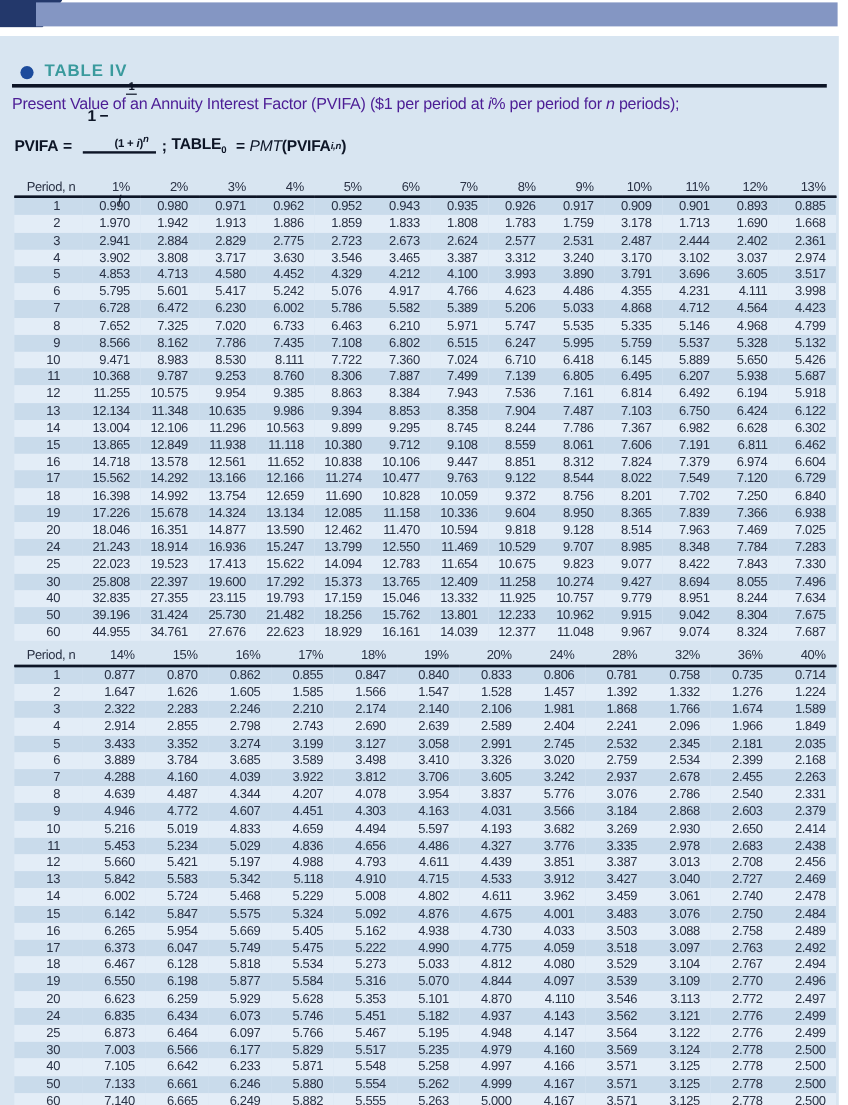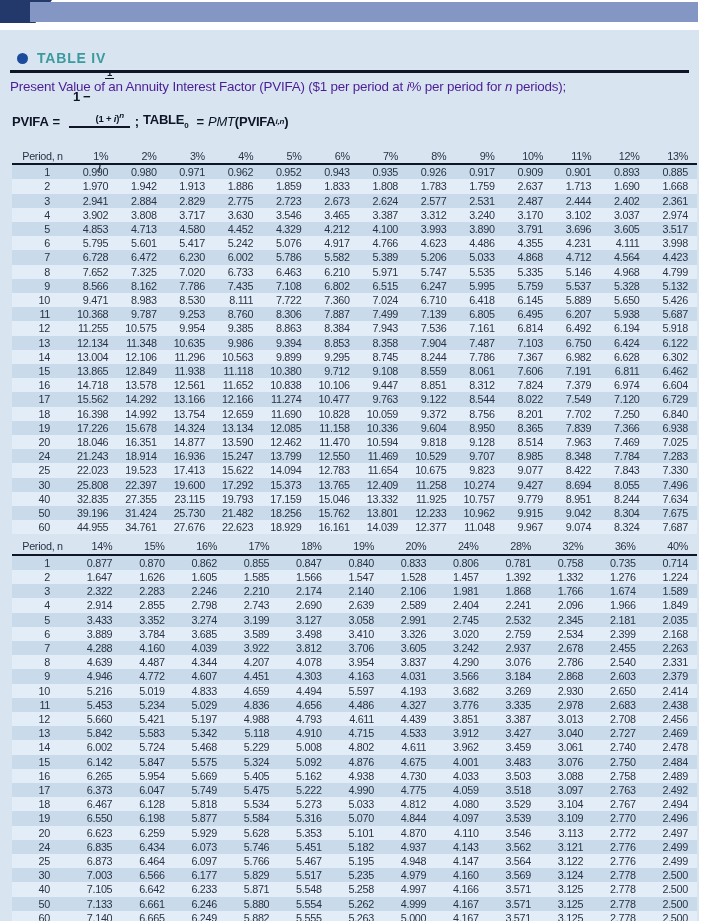--- a/index.html
+++ b/index.html
@@ -5,21 +5,21 @@
   * { box-sizing: border-box; margin: 0; padding: 0; }
   html,body { width:707px; height:921px; background:#fff; font-family:"Liberation Sans", sans-serif; }
   .page { position:relative; width:707px; height:921px; background:#fff; overflow:hidden; }
 
   .top-bar { position:absolute; top:2px; left:30px; right:9px; height:20px; background:#8496c3; }
   .corner  { position:absolute; top:0; left:0; width:52px; height:23px; background:#23386b;
              clip-path:polygon(0 0,100% 0,68% 100%,0 100%); }
 
   .content { position:absolute; top:30px; left:0; width:699px; height:891px; background:#d8e5f1; }
 
-  .table-label { display:flex; align-items:center; gap:9px; margin:20px 0 0 17px; }
+  .table-label { display:flex; align-items:flex-end; gap:9px; margin:20px 0 0 17px; }
   .bullet { width:11px; height:11px; border-radius:50%; background:#1c4b9c; flex:0 0 auto; }
   .label-text { color:#3a9a9d; font-weight:bold; font-size:14px; letter-spacing:0.8px; }
 
   .heavy-rule { height:3px; background:#0d1526; margin:4px 10px 0 10px; }
 
   .title { margin:6px 12px 0 10px; font-size:13.4px; font-weight:normal; color:#4c1d95; letter-spacing:-0.2px; }
   .title .ital { font-style:italic; }
 
   .formula { display:flex; align-items:center; margin:7px 0 0 12px; font-size:13px; font-weight:bold;
              color:#0d1526; height:40px; letter-spacing:-0.2px; }
@@ -143,21 +143,21 @@
             <td class="pcol">2</td>
             <td>1.970</td>
             <td>1.942</td>
             <td>1.913</td>
             <td>1.886</td>
             <td>1.859</td>
             <td>1.833</td>
             <td>1.808</td>
             <td>1.783</td>
             <td>1.759</td>
-            <td>2.637</td>
+            <td>3.178</td>
             <td>1.713</td>
             <td>1.690</td>
             <td>1.668</td>
           </tr>
           <tr>
             <td class="pcol">3</td>
             <td>2.941</td>
             <td>2.884</td>
             <td>2.829</td>
             <td>2.775</td>
@@ -682,21 +682,21 @@
           </tr>
           <tr>
             <td class="pcol">8</td>
             <td>4.639</td>
             <td>4.487</td>
             <td>4.344</td>
             <td>4.207</td>
             <td>4.078</td>
             <td>3.954</td>
             <td>3.837</td>
-            <td>4.290</td>
+            <td>5.776</td>
             <td>3.076</td>
             <td>2.786</td>
             <td>2.540</td>
             <td>2.331</td>
           </tr>
           <tr>
             <td class="pcol">9</td>
             <td>4.946</td>
             <td>4.772</td>
             <td>4.607</td>

